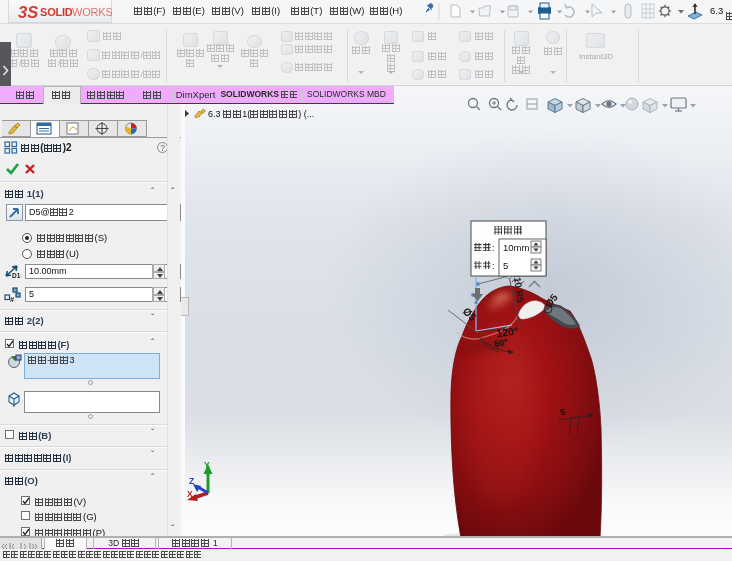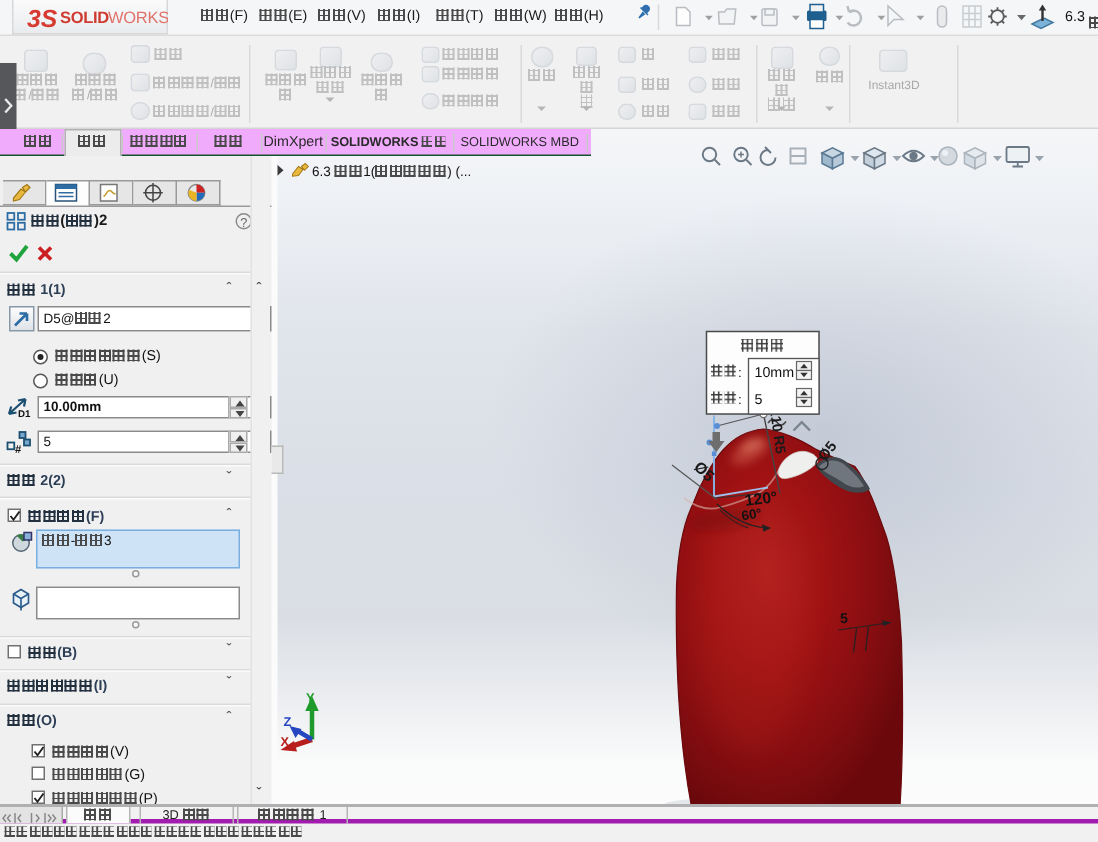--- a/index.html
+++ b/index.html
@@ -40,21 +40,21 @@
 .chev{position:absolute;font-size:10px;color:#555;}
 .ibox{position:absolute;left:25px;width:156px;background:#fff;border:1px solid #8a8a8a;font-size:9px;color:#111;padding:1px 3px;}
 .spin{position:absolute;width:13px;border-left:1px solid #aaa;}
 .spin>div{height:50%;background:#f0f0f0;border:1px solid #ababab;position:relative;}
 .spin i{position:absolute;left:3px;width:0;height:0;border-left:3px solid transparent;border-right:3px solid transparent;}
 .cbx{position:absolute;width:9px;height:9px;border:1px solid #707070;background:#fff;}
 .cbx svg{display:block;}
 
 #sbar{left:167px;top:104px;width:13px;height:434px;background:#f0f0f0;border-left:1px solid #e2e2e2;}
 
-#btabs{left:0;top:536px;width:732px;height:16px;background:#f2f2f3;border-top:2px solid #b0b0b3;border-bottom:6px solid #a21caf;}
+#btabs{left:0;top:536px;width:732px;height:16px;background:#f2f2f3;border-top:2px solid #b0b0b3;border-bottom:4px solid #a21caf;}
 .btab{position:absolute;top:0;height:11px;font-size:8.5px;color:#222;text-align:center;border-right:1px solid #b5b5b5;line-height:11px;}
 
 #sb{left:0;top:549px;width:732px;height:11px;background:#f1f1f2;font-size:8.5px;color:#2a2a2a;}
 </style></head>
 <body>
 <div class="ab" id="tbar"></div>
 <div class="ab" id="logo"></div>
 <div class="ab" id="logosvg" style="left:10px;top:1px;width:102px;height:21px;">
 <svg width="102" height="21" viewBox="0 0 102 21">
 <text x="8" y="17" font-size="16.5" font-style="italic" font-weight="bold" fill="#d63a31" font-family="Liberation Sans">3S</text>
@@ -399,21 +399,21 @@
 <div class="ab" style="left:22px;top:129px;width:10px;height:10px;border:1px solid #555;border-radius:50%;background:#fff;">
       <div style="margin:2px;width:4px;height:4px;border-radius:50%;background:#222;"></div>
     </div>
 <div class="ab" style="left:37px;top:128px;font-size:9.5px;color:#111;"><span class="c"></span><span class="c"></span><span class="c"></span><span class="c"></span><span class="c"></span><span class="c"></span>(S)</div>
 <div class="ab" style="left:22px;top:145px;width:10px;height:10px;border:1px solid #555;border-radius:50%;background:#fff;"></div>
 <div class="ab" style="left:37px;top:144px;font-size:9.5px;color:#111;"><span class="c"></span><span class="c"></span><span class="c"></span>(U)</div>
 <svg class="ab" style="left:4px;top:159px;" width="17" height="16">
       <path d="M2 13 L13 3 M2 13 l1.5-5 M2 13 l5-1 M13 3 l-5 1 M13 3 l-1 5" stroke="#1b4f72" stroke-width="1.5" fill="none"></path>
       <text x="8" y="15" font-size="6.5" fill="#111" font-weight="bold">D1</text>
     </svg>
-<div class="ibox" style="top:160px;height:15px;line-height:11px;font-weight:bold;">10.00mm</div>
+<div class="ibox" style="top:160px;height:15px;line-height:11px;">10.00mm</div>
 <div class="spin" style="left:152px;top:160px;height:15px;">
       <div>
         <i style="top:1.5px;border-bottom:4px solid #444;"></i>
       </div>
       <div>
         <i style="top:1.5px;border-top:4px solid #444;"></i>
       </div>
     </div>
 <svg class="ab" style="left:4px;top:183px;" width="17" height="16">
       <g fill="none" stroke="#1b4f72" stroke-width="1.2">

